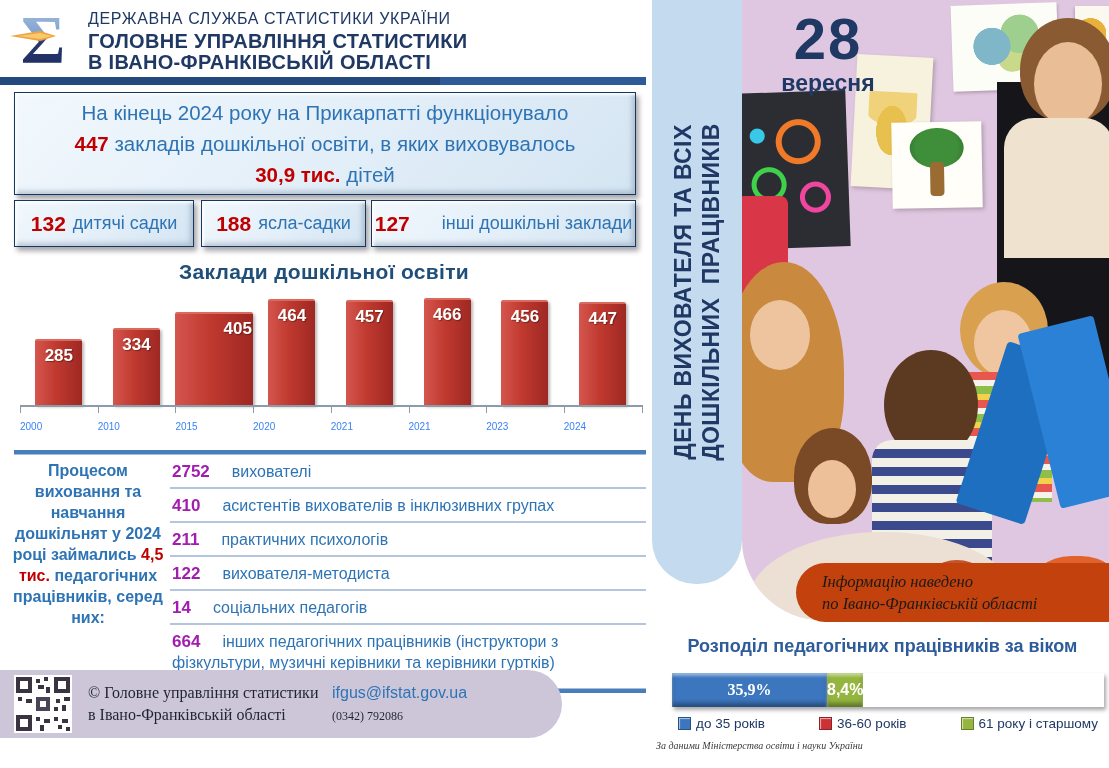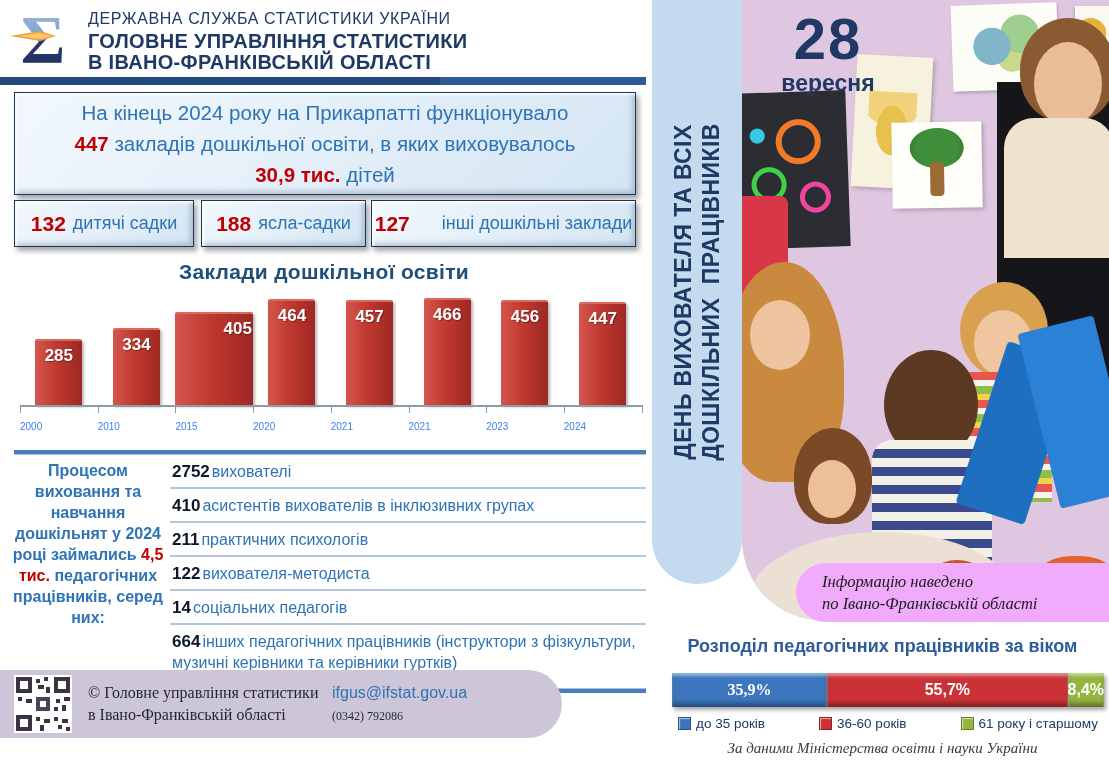--- a/index.html
+++ b/index.html
@@ -44,21 +44,21 @@
   .year{width:77.7px;text-align:left;font-size:10px;color:#3b82f6;}
 
   
   .sec-top-line{position:absolute;left:14px;top:450px;width:632px;height:4px;background:#4a7ebb;border-bottom:1px solid #9fc0e0;}
   .sec-bot-line{position:absolute;left:14px;top:688px;width:632px;height:4px;background:#4a7ebb;border-top:1px solid #9fc0e0;}
   .left-block{position:absolute;left:12px;top:460px;width:152px;text-align:center;
               font-size:16px;font-weight:600;color:#2e74b5;line-height:21px;}
   .staff-rows{position:absolute;left:170px;top:455px;width:476px;}
   .staff-row{border-bottom:2px solid #b3c6de;padding:6px 0 5px 2px;font-size:16px;color:#2e74b5;line-height:21px;}
   .staff-row:last-child{border-bottom:none;}
-  .staff-num{font-size:17px;font-weight:bold;color:#0f172a;margin-right:2px;}
+  .staff-num{font-size:17px;font-weight:bold;color:#a21caf;margin-right:22px;}
 
   
   .v-banner{position:absolute;left:652px;top:0;width:90px;height:584px;background:#c3daef;
             border-radius:0 0 44px 44px;}
   .v-banner-text{position:absolute;left:-247px;top:247px;width:584px;height:90px;
                  transform:rotate(-90deg);display:flex;flex-direction:column;align-items:center;justify-content:center;
                  font-size:23px;font-weight:bold;color:#1f3864;line-height:28px;letter-spacing:.4px;white-space:pre;}
 
   
   .photo{position:absolute;left:742px;top:0;width:367px;height:620px;background:#e0c7e1;
@@ -114,39 +114,39 @@
              background:repeating-linear-gradient(180deg,#e8574d 0 8px,#f7f3ec 8px 14px,#8fbf4a 14px 22px,#f2d24a 22px 28px);
              border-radius:18px 18px 0 0;}
   .kid-hair5{left:180px;top:560px;width:70px;height:62px;background:#c0552e;border-radius:50%;}
   .pouf{left:6px;bottom:-52px;width:270px;height:140px;background:#ece0d4;border-radius:50%;}
   .beanbag{left:286px;top:556px;width:96px;height:80px;background:#e2622b;border-radius:45% 45% 20% 20%;}
 
   .date-overlay{position:absolute;left:768px;top:10px;width:120px;text-align:center;}
   .date-day{font-size:58px;font-weight:bold;color:#1f3864;line-height:58px;letter-spacing:2px;}
   .date-month{font-size:23px;font-weight:bold;color:#1f3864;margin-top:2px;}
 
-  .caption-box{position:absolute;left:796px;top:563px;width:313px;height:59px;background:#f0abfc;
+  .caption-box{position:absolute;left:796px;top:563px;width:313px;height:59px;background:#c2410c;
                border-radius:30px 0 0 30px;display:flex;flex-direction:column;justify-content:center;
                padding-left:26px;box-sizing:border-box;}
   .caption-box div{font-family:"Liberation Serif",serif;font-style:italic;font-size:16.5px;color:#1a1a1a;line-height:22px;}
 
   
   .age-title{position:absolute;left:656px;top:636px;width:453px;text-align:center;
              font-size:18px;font-weight:bold;color:#2e5b9a;}
   .age-bar{position:absolute;left:672px;top:673px;width:432px;height:34px;display:flex;
            box-shadow:2px 3px 4px rgba(60,60,70,.45);}
   .age-seg{height:100%;display:flex;align-items:center;justify-content:center;
            color:#fff;font-weight:bold;font-size:16px;
            box-shadow:inset 0 3px 3px rgba(255,255,255,.45), inset 0 -4px 4px rgba(0,0,0,.35);}
   .age-legend{position:absolute;left:672px;top:716px;width:432px;display:flex;justify-content:space-between;padding:0 6px;box-sizing:border-box;}
   .legend-item{display:flex;align-items:center;gap:5px;font-size:13.5px;color:#1f3864;}
   .legend-marker{width:11px;height:11px;display:inline-block;border:1px solid rgba(0,0,0,.3);
                  box-shadow:inset 1px 1px 1px rgba(255,255,255,.6);}
-  .age-source{position:absolute;left:656px;top:740px;width:453px;text-align:center;
-              font-family:"Liberation Serif",serif;font-style:italic;font-size:15px;color:#3a3a3a;}
+  .age-source{position:absolute;left:656px;top:740px;width:453px;
+              font-family:"Liberation Serif",serif;font-style:italic;font-size:10px;color:#3a3a3a;}
 
   
   .footer{position:absolute;left:0;top:670px;width:562px;height:68px;background:#cdc6d9;
           border-radius:0 36px 36px 0;}
   .qr{position:absolute;left:14px;top:5px;width:58px;height:58px;background:#fff;}
   .foot-copy{position:absolute;left:88px;top:12px;font-family:"Liberation Serif",serif;
              font-size:16px;color:#1f2430;line-height:22px;}
   .foot-contacts{position:absolute;left:332px;top:12px;line-height:22px;}
   .foot-email{font-size:16px;color:#2e74b5;text-decoration:none;display:block;}
   .foot-phone{font-family:"Liberation Serif",serif;font-size:12px;color:#1f2430;}
@@ -337,21 +337,20 @@
   </div>
 
   <div class="caption-box">
     <div>Інформацію наведено</div>
     <div>по Івано-Франківській області</div>
   </div>
 
   <div class="age-title">Розподіл педагогічних працівників за віком</div>
   <div class="age-bar">
       <div class="age-seg" style="width: 35.9%; background: rgb(59, 118, 190); font-family: Liberation Serif, serif;">35,9%</div>
-      <div class="age-seg" style="width: 55.7%; background: rgb(203, 50, 56);">55,7%</div>
       <div class="age-seg" style="width: 8.4%; background: rgb(148, 182, 62);">8,4%</div>
     </div>
   <div class="age-legend">
       <div class="legend-item">
         <span class="legend-marker" style="background: rgb(59, 118, 190);"></span>
         <span>до 35 років</span>
       </div>
       <div class="legend-item">
         <span class="legend-marker" style="background: rgb(203, 50, 56);"></span>
         <span>36-60  років</span>

